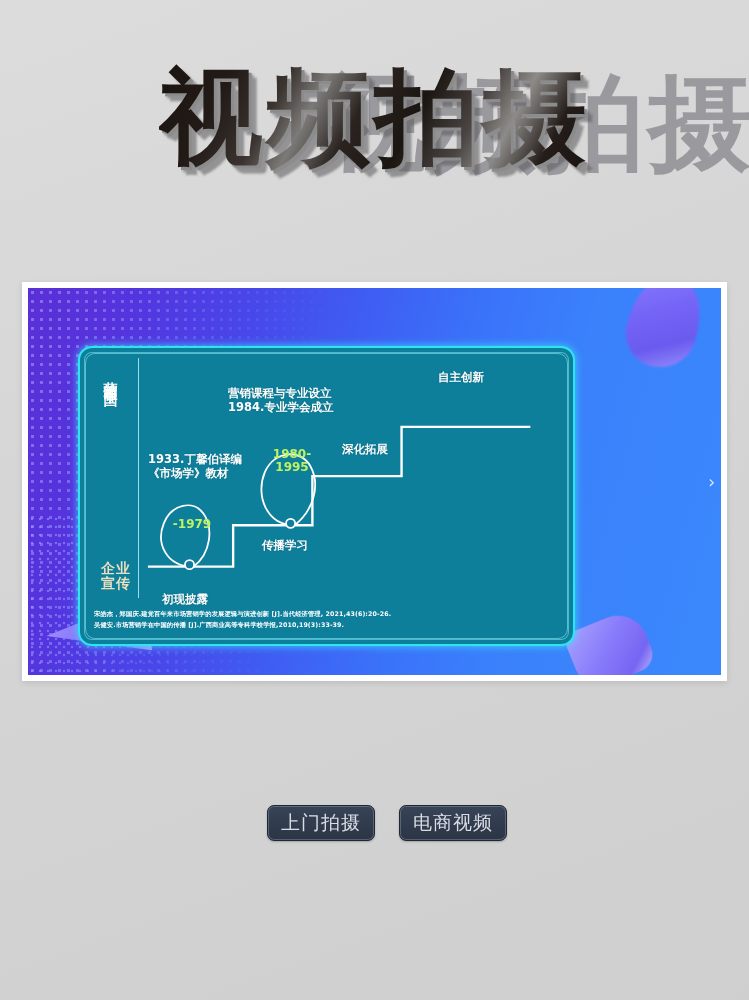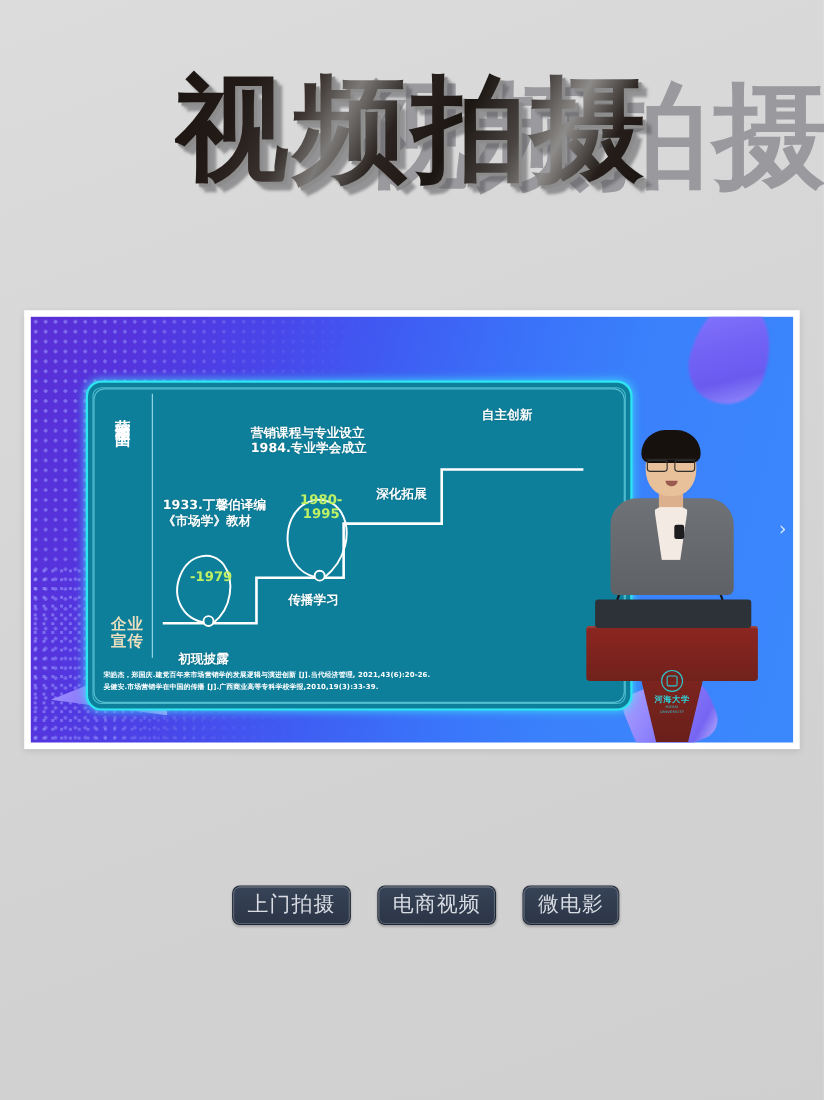--- a/index.html
+++ b/index.html
@@ -430,42 +430,21 @@
 
         <div class="step-label center" style="left:296px; top:14px; width:86px;">自主创新</div>
       </div>
 
       <div class="citation">
         <div>宋皓杰，郑国庆.建党百年来市场营销学的发展逻辑与演进创新 [J].当代经济管理, 2021,43(6):20-26.</div>
         <div>吴健安.市场营销学在中国的传播 [J].广西商业高等专科学校学报,2010,19(3):33-39.</div>
       </div>
     </div>
 
-    <div class="presenter">
-      <div class="mic-arm mic-left"></div>
-      <div class="mic-arm mic-right"></div>
-      <div class="pres-body"></div>
-      <div class="pres-shirt"></div>
-      <div class="pres-mic-badge"></div>
-      <div class="pres-neck"></div>
-      <div class="pres-head"></div>
-      <div class="pres-hair"></div>
-      <div class="pres-glasses"></div>
-      <div class="pres-mouth"></div>
-      <div class="podium-stem"></div>
-      <div class="podium-body"></div>
-      <div class="podium-top"></div>
-      <div class="podium-emblem">
-        <div class="emblem-circle"></div>
-        <div class="emblem-cn">河海大学</div>
-        <div class="emblem-en">HOHAI UNIVERSITY</div>
-      </div>
-    </div>
 
     <div class="chevron-next">›</div>
   </div>
 </div>
 
 <div class="btn-row">
   <div class="tag-btn">上门拍摄</div>
   <div class="tag-btn">电商视频</div>
-  <div class="tag-btn">微电影</div>
 </div>
 
 </body></html>

